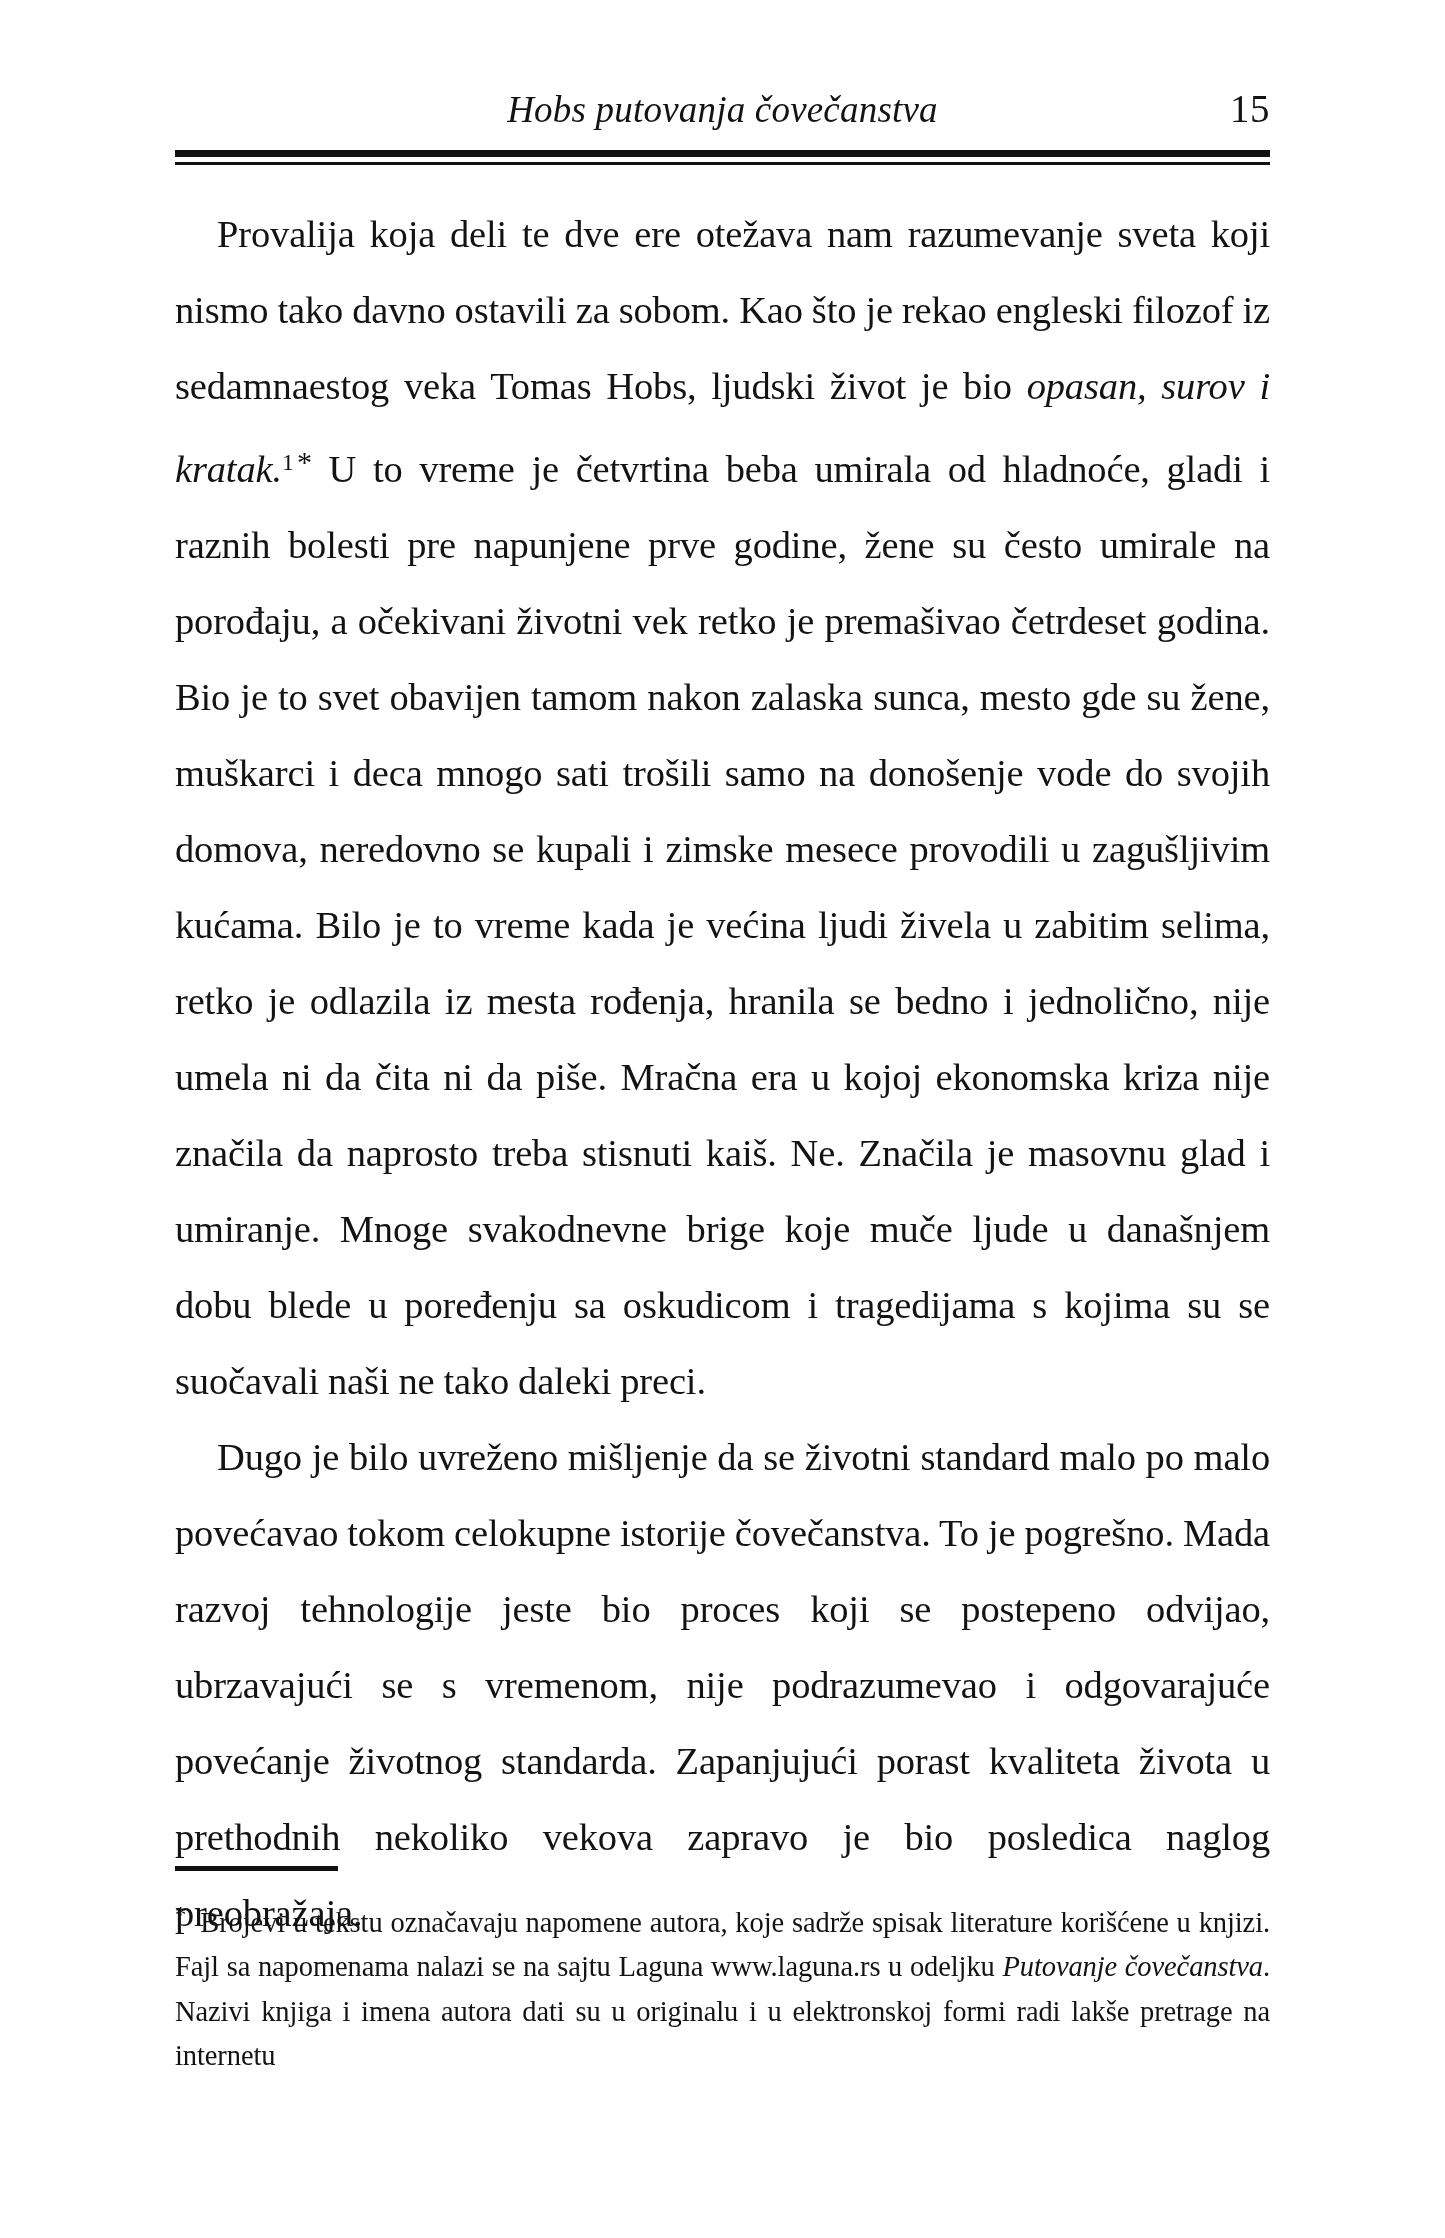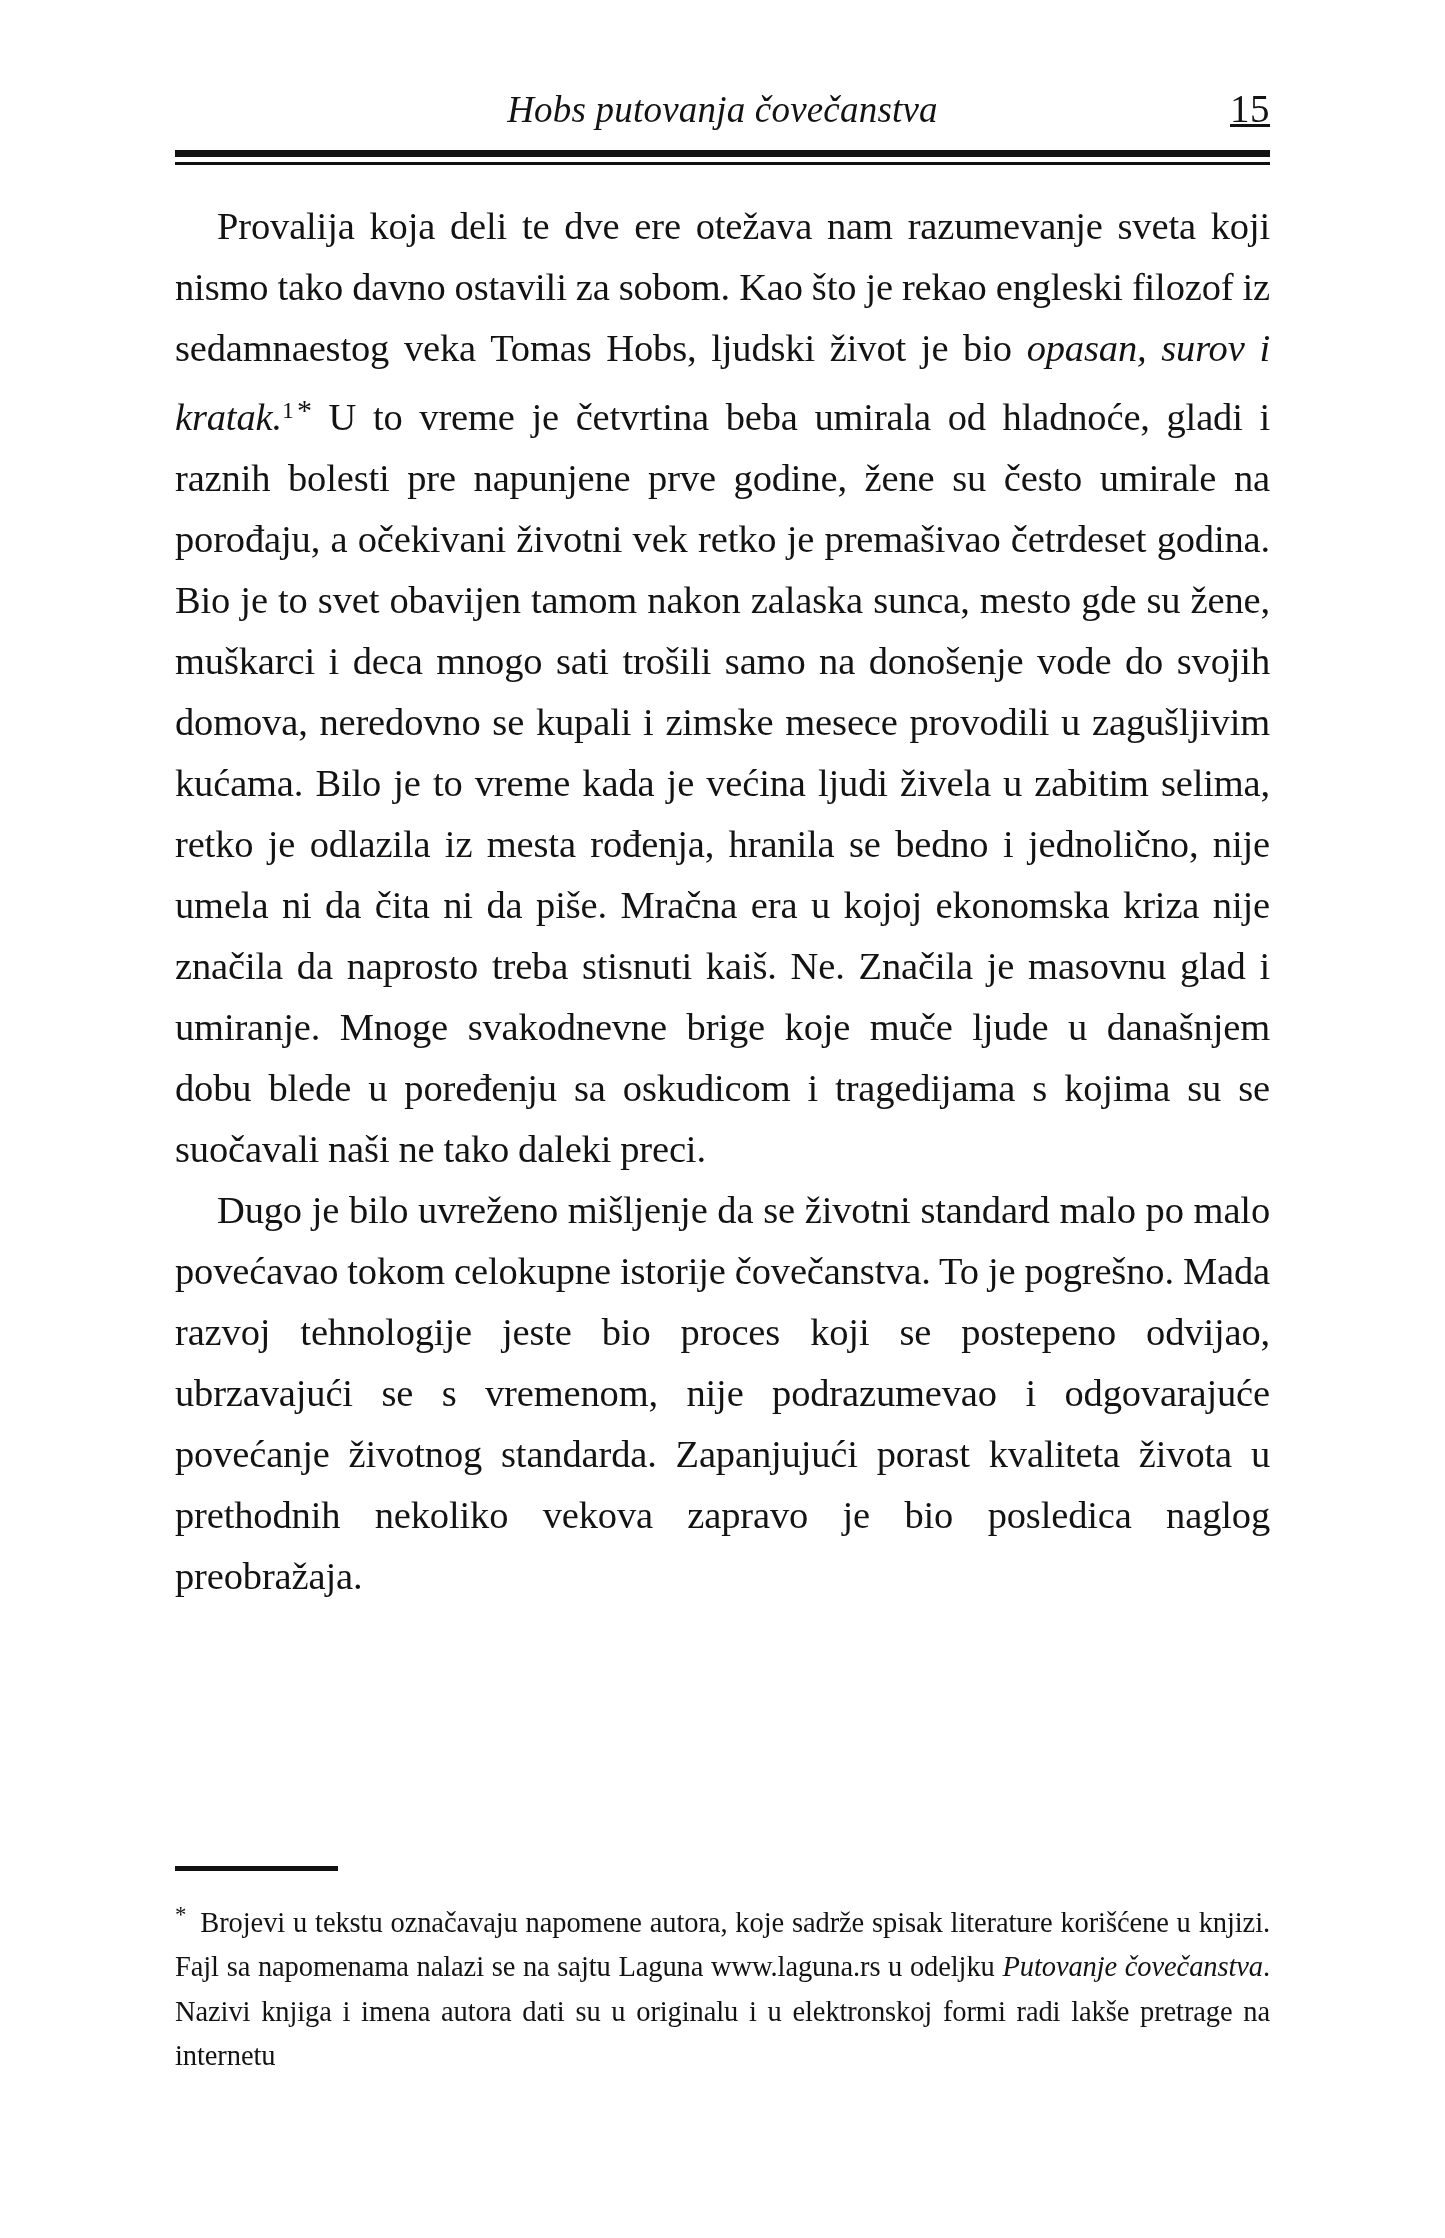--- a/index.html
+++ b/index.html
@@ -41,21 +41,20 @@
     letter-spacing: 0.2px;
     white-space: nowrap;
   }
   .running-head-folio {
     position: absolute;
     right: 0;
     bottom: 0;
     font-size: 39px;
     font-style: normal;
     letter-spacing: 0.5px;
-    text-decoration: underline;
   }
 
   
   .head-rule {
     position: absolute;
     left: 175px;
     right: 175px;
     top: 150px;
   }
   .head-rule .rule-thick {
@@ -74,21 +73,21 @@
   
   .body-block {
     position: absolute;
     left: 175px;
     top: 196px;
     width: 1095px;
   }
   .para {
     margin: 0;
     font-size: 38.5px;
-    line-height: 61px;
+    line-height: 76px;
     text-align: justify;
     text-align-last: left;
     letter-spacing: -0.15px;
     word-spacing: -0.5px;
     hyphens: manual;
   }
   .para + .para {
     text-indent: 0;
   }
   .para .indent {

